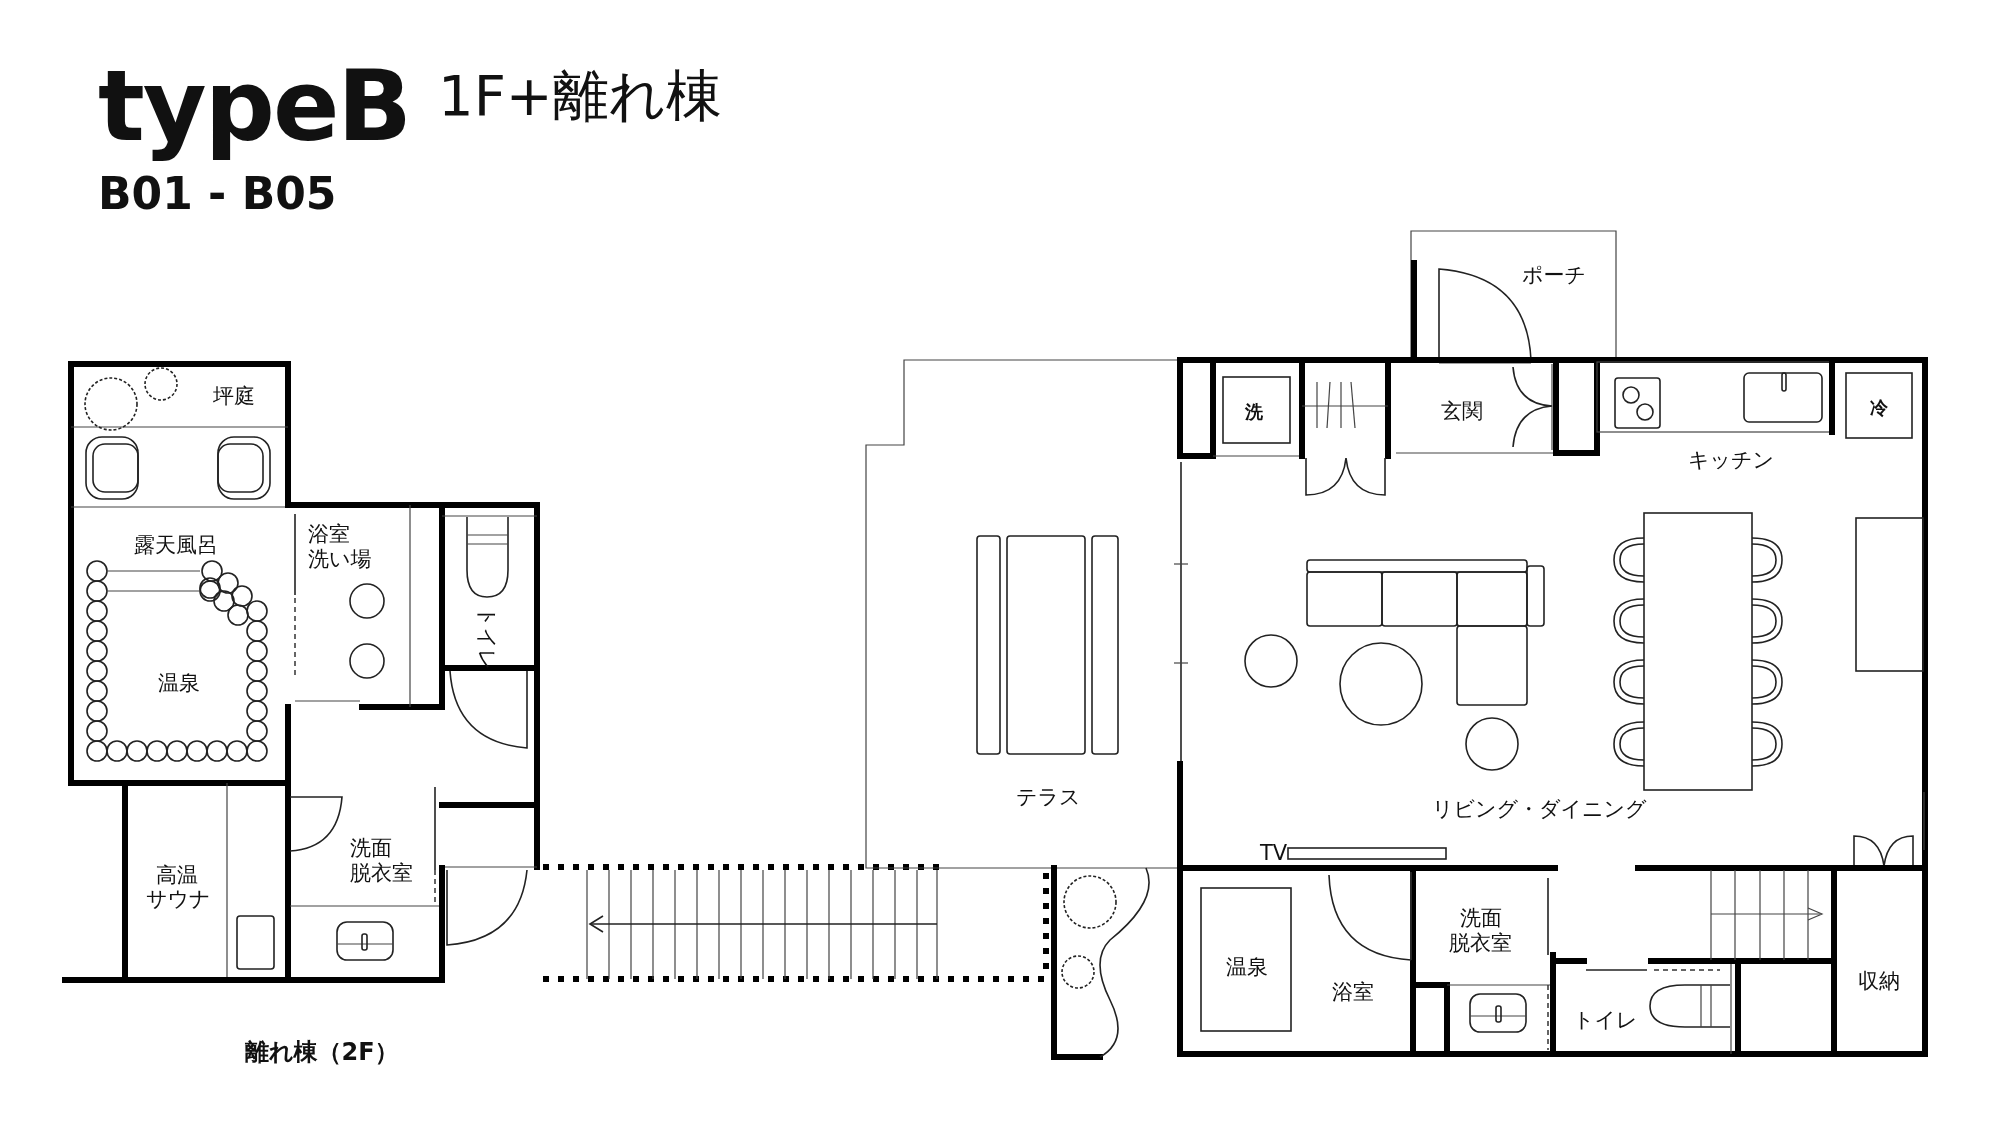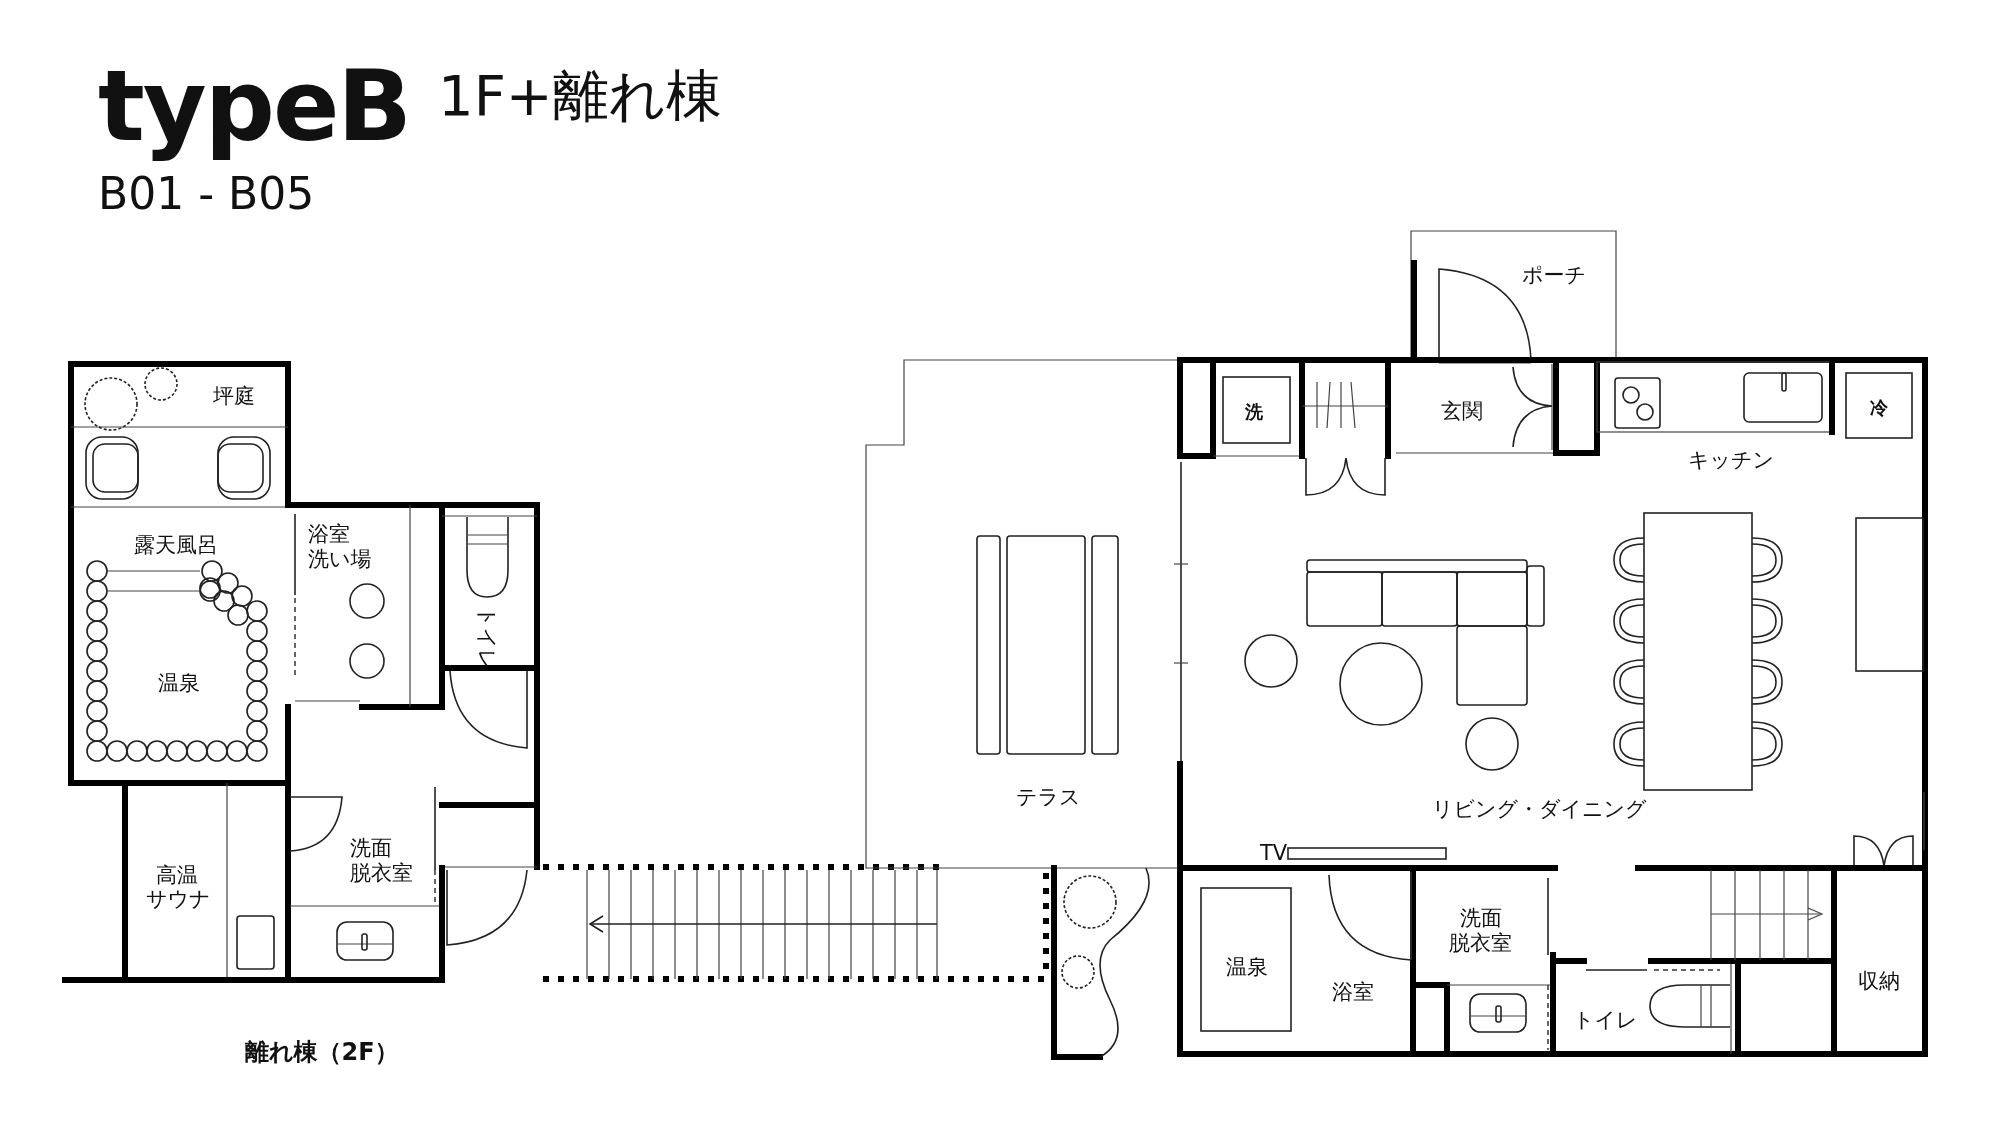--- a/index.html
+++ b/index.html
@@ -1,21 +1,21 @@
 <!DOCTYPE html>
 <html><head>
 <meta charset="utf-8">
 <style>
   html, body { margin: 0; padding: 0; background: #ffffff; }
   body { width: 2000px; height: 1125px; position: relative; overflow: hidden;
          font-family: "DejaVu Sans", "Liberation Sans", sans-serif; color: #111; }
   .title { position: absolute; left: 98px; top: 57px; font-size: 98px; font-weight: 700;
            letter-spacing: -2px; line-height: 1; }
   .subtitle { position: absolute; left: 438px; top: 68px; font-size: 56px; font-weight: 400; line-height: 1; }
-  .units { position: absolute; left: 98px; top: 172px; font-size: 44px; font-weight: 400; line-height: 1; }
+  .units { position: absolute; left: 98px; top: 172px; font-size: 44px; font-weight: 700; line-height: 1; }
   svg { position: absolute; left: 0; top: 0; }
   .lbl { font-family: "DejaVu Sans", sans-serif; font-size: 21px; fill: #111; }
   .lbl-sm { font-family: "DejaVu Sans", sans-serif; font-size: 18px; fill: #111; font-weight: 700; }
   .lbl-b { font-family: "DejaVu Sans", sans-serif; font-size: 24px; fill: #111; font-weight: 700; }
   .wall { stroke: #000; stroke-width: 6; fill: none; stroke-linecap: square; }
   .thin { stroke: #222; stroke-width: 1.6; fill: none; }
   .hair { stroke: #444; stroke-width: 1.2; fill: none; }
   .dots { stroke: #000; stroke-width: 6; stroke-dasharray: 6 9; fill: none; }
   .dash { stroke: #333; stroke-width: 1.5; stroke-dasharray: 5 4; fill: none; }
 </style>

